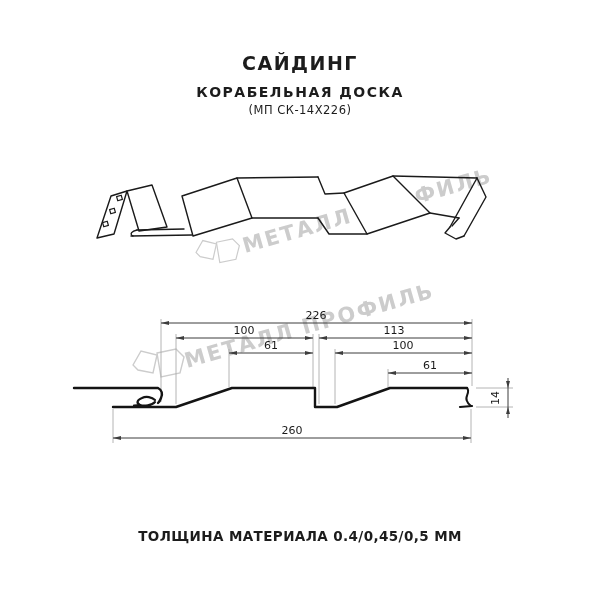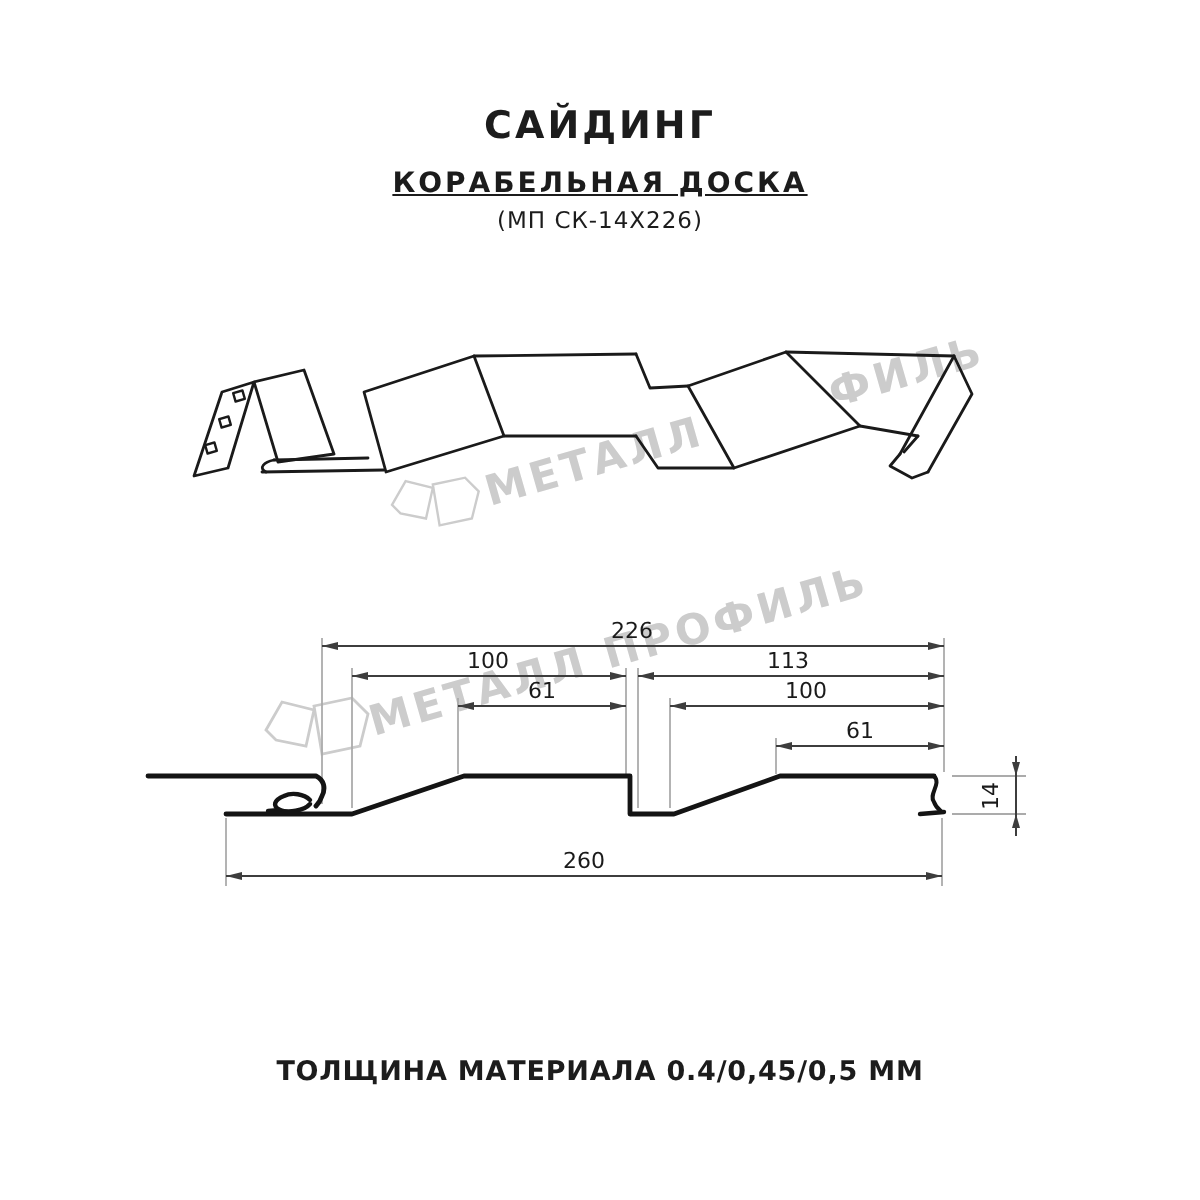--- a/index.html
+++ b/index.html
@@ -2,21 +2,21 @@
 <html><head>
 <meta charset="utf-8">
 <style>
   html,body{margin:0;padding:0;}
   body{
     width:600px;height:600px;position:relative;background:#ffffff;
     font-family:"DejaVu Sans","Liberation Sans",sans-serif;overflow:hidden;
   }
   .hdr{position:absolute;left:0;width:600px;text-align:center;color:#1c1c1c;}
   #title{top:52px;font-size:19px;font-weight:bold;letter-spacing:1.5px;}
-  #subtitle{top:84px;font-size:14px;font-weight:bold;letter-spacing:1.5px;text-decoration:underline;}
+  #subtitle{top:84px;font-size:14px;font-weight:bold;letter-spacing:1.5px;}
   #code{top:103px;font-size:11.5px;font-weight:normal;letter-spacing:.5px;}
   #footer{position:absolute;left:0;top:528px;width:600px;text-align:center;
     color:#1c1c1c;font-size:13.5px;font-weight:bold;letter-spacing:.4px;}
   svg{position:absolute;left:0;top:0;}
   .wmtext{font-size:21px;font-weight:bold;letter-spacing:2px;}
   .dimlbl{font-size:11px;}
 </style>
 </head>
 <body>
 

